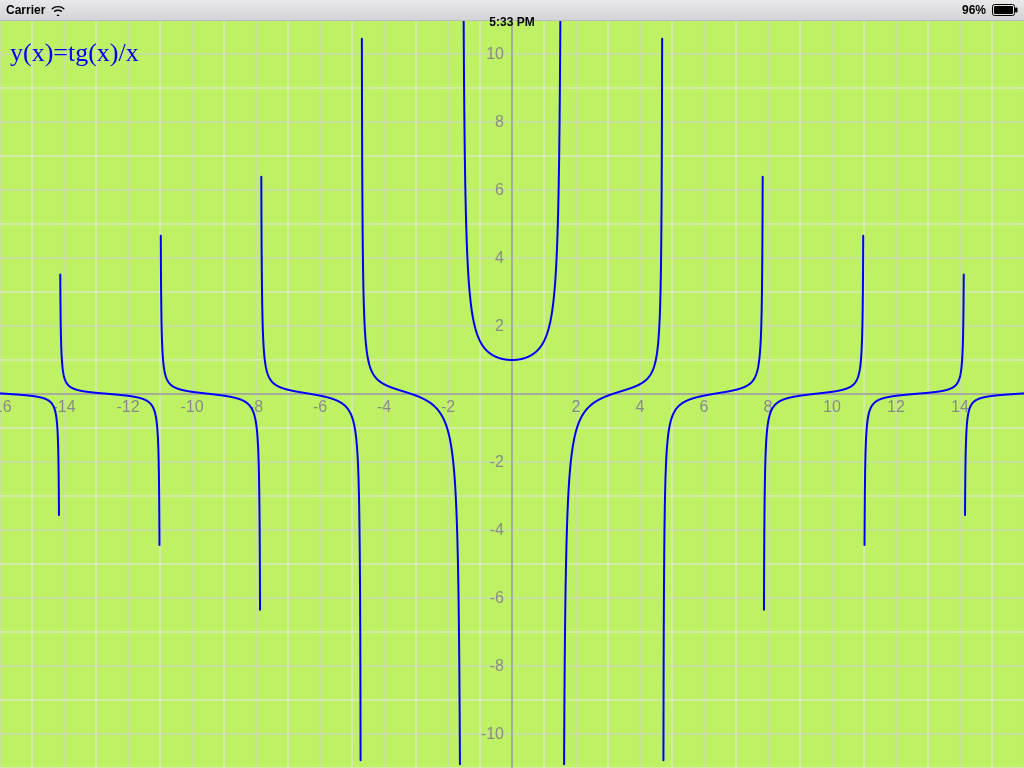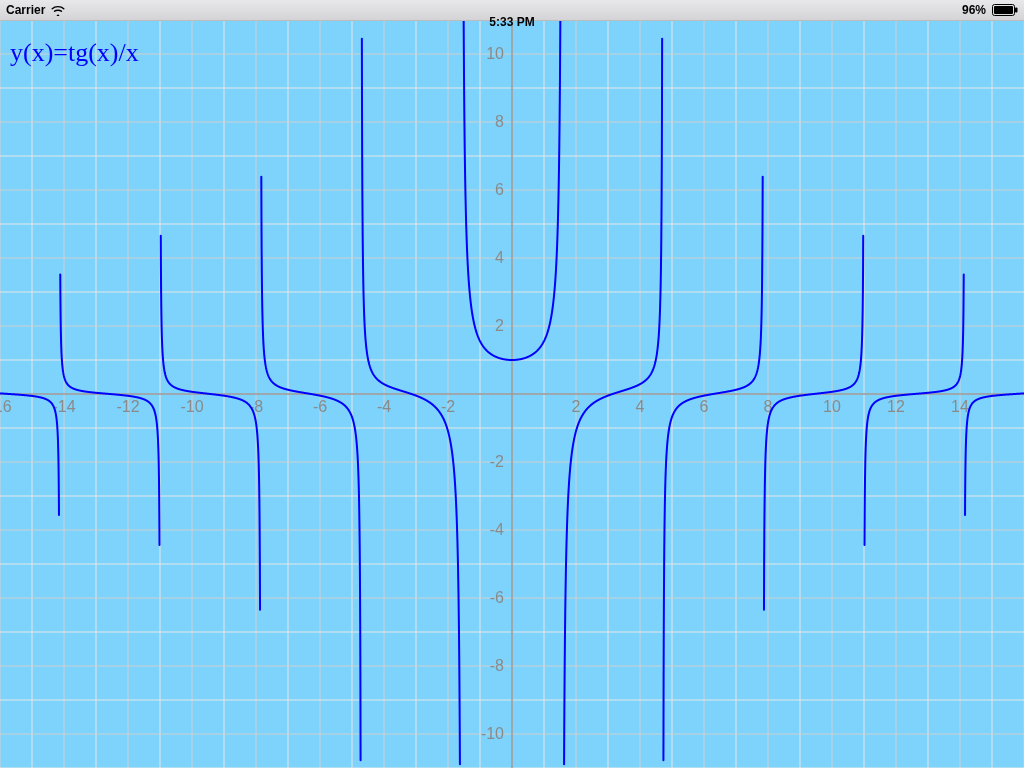--- a/index.html
+++ b/index.html
@@ -41,21 +41,21 @@
   .wifi-icon, .battery-icon {
     display: inline-flex;
     align-items: center;
   }
   .graph-area {
     position: absolute;
     top: 20px;
     left: 0;
     right: 0;
     bottom: 0;
-    background: #7dd3fc;
+    background: #bef264;
     text-align: center;
   }
   .formula-label {
     position: absolute;
     top: 18px;
     left: 10px;
     font-size: 26px;
     color: #0000ff;
     font-family: serif;
     z-index: 5;

